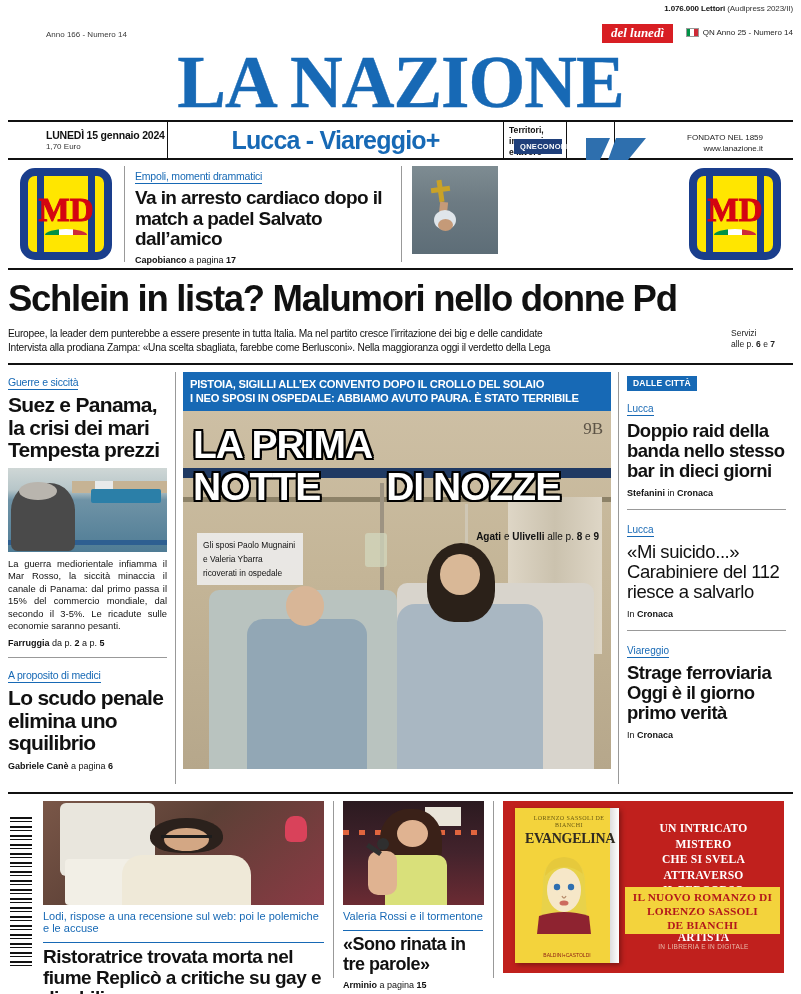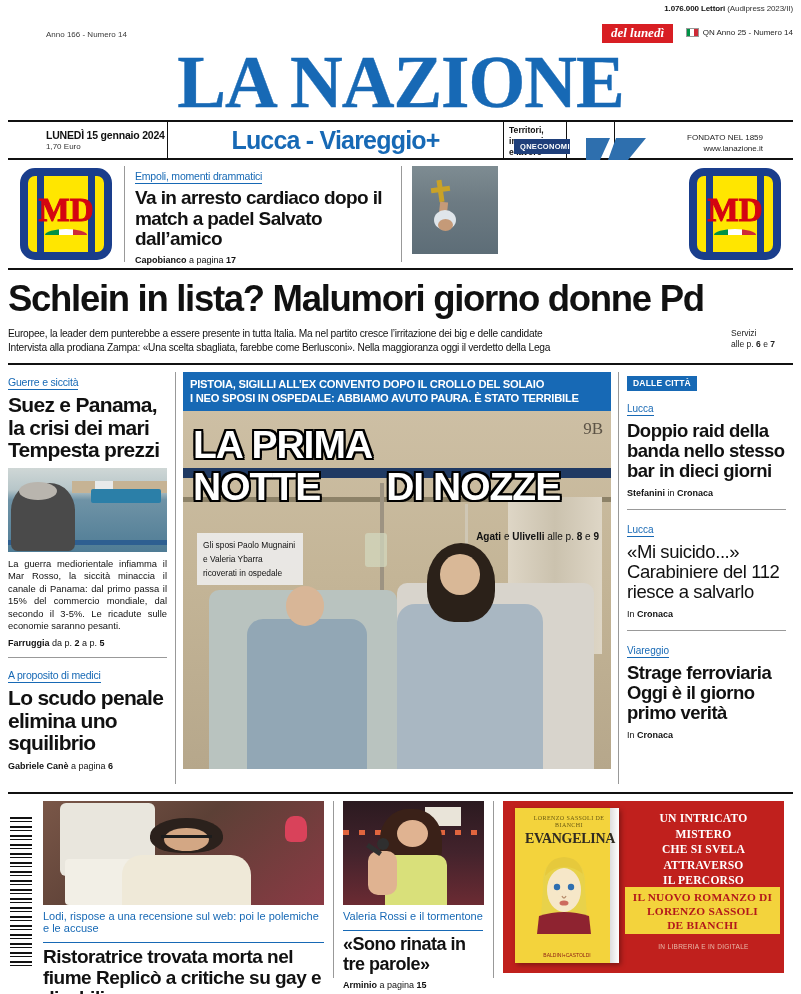--- a/index.html
+++ b/index.html
@@ -62,21 +62,21 @@
     position: relative; text-align: center; padding-top: 2px; height: 70px;
   }
   .masthead h1 {
     font-family: "Liberation Serif", serif;
     font-weight: bold; font-size: 73px; line-height: 70px;
     color: #1769b5; letter-spacing: -1px;
     -webkit-text-stroke: 0.4px #1769b5;
   }
   .qneconomia-tab {
     position: absolute; left: 514px; top: 93px;
-    width: 56px; background: #1f3f7a; color:#fff;
+    width: 48px; background: #1f3f7a; color:#fff;
     font-size: 7.5px; font-weight: bold; letter-spacing: .3px;
     padding: 3px 0 3px 6px; z-index: 6;
   }
   .qn-swoosh{
     position:absolute; left:586px; top:92px; width:60px; height:22px; z-index:5;
   }
 
   
   .dateline {
     position: relative; display: flex; align-items: stretch;
@@ -232,21 +232,21 @@
     background: #f3d33c; box-shadow: 2px 2px 5px rgba(0,0,0,.35); overflow:hidden;}
   .ad-book .spine { position:absolute; right:0; top:0; bottom:0; width:9px;
     background: linear-gradient(90deg,#ddd,#fff); }
   .ad-book .author { position:absolute; top:7px; left:18px; right:14px; font-family:"Liberation Serif",serif;
     font-size:6px; color:#6b5a12; text-align:center; letter-spacing:.4px; line-height:7px;}
   .ad-book .title { position:absolute; top:23px; left:6px; right:0; text-align:center;
     font-family:"Liberation Serif",serif; font-weight:bold; font-size:14px; color:#2f2a22; letter-spacing:-0.3px;}
   .ad-book .face { position:absolute; left:18px; top:46px; width:62px; height:80px; }
   .ad-book .pub { position:absolute; bottom:5px; left:0; right:0; text-align:center; font-size:5px; color:#8a1a14;}
   .ad-top {
-    position:absolute; left:128px; right:8px; top:10px;
+    position:absolute; left:128px; right:8px; top:20px;
     color:#fff; font-family:"Liberation Serif", serif; font-weight:bold;
     font-size:11.6px; line-height:15.5px; text-align:center; letter-spacing:.2px;
   }
   .ad-yellow {
     position:absolute; left:122px; right:4px; top:86px; height: 47px; background:#f3d33c;
     display:flex; align-items:center; justify-content:center; flex-direction:column;
     color:#b3191b; font-family:"Liberation Serif",serif; font-weight:bold; font-size:11.4px; line-height:14px;
     text-align:center; letter-spacing:.2px;
   }
   .ad-foot { position:absolute; left:128px; right:8px; top:142px; text-align:center;
@@ -384,21 +384,21 @@
     <div class="md-logo">
       <div class="md-box">
         <div class="md-notch"></div>
         <div class="md-text">MD</div>
         <div class="md-flag"></div>
       </div>
     </div>
   </div>
 
   <div class="mainhead">
-    <h2>Schlein in lista? Malumori giorno donne Pd</h2>
+    <h2>Schlein in lista? Malumori nello donne Pd</h2>
     <div class="subrow">
       <div class="sub">
         <div>Europee, la leader dem punterebbe a essere presente in tutta Italia. Ma nel partito cresce l’irritazione dei big e delle candidate</div>
         <div>Intervista alla prodiana Zampa: «Una scelta sbagliata, farebbe come Berlusconi». Nella maggioranza oggi il verdetto della Lega</div>
       </div>
       <div class="servizi">
         <div>Servizi</div>
         <div><span>alle p. </span><b>6</b><span> e </span><b>7</b></div>
       </div>
     </div>

